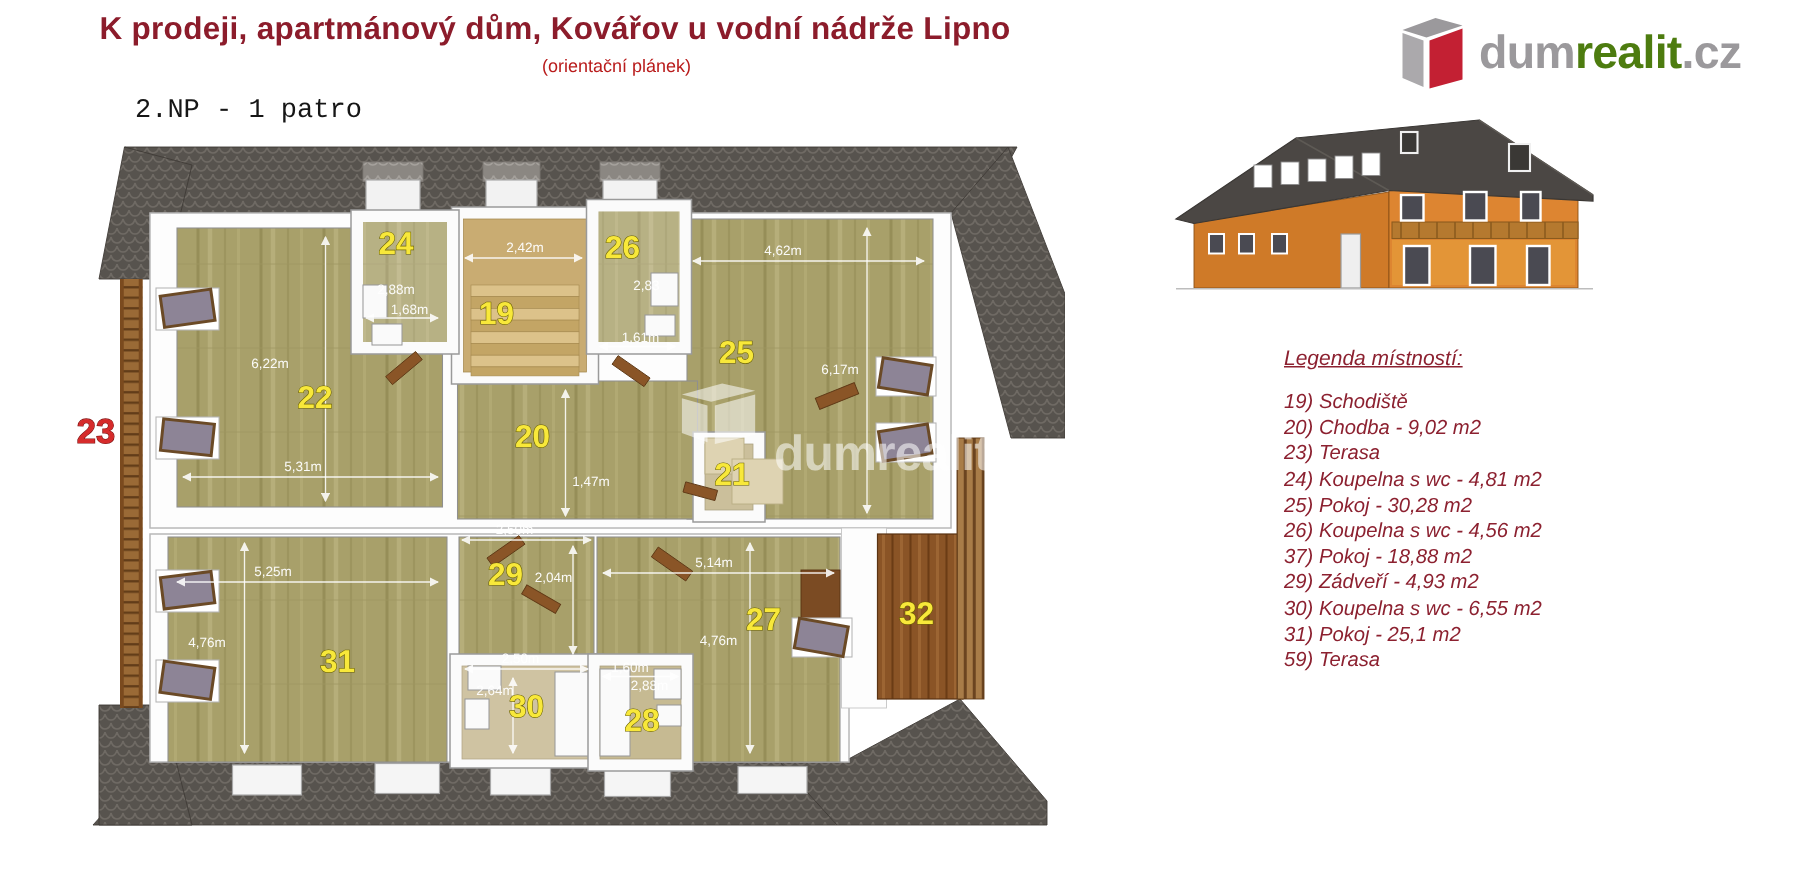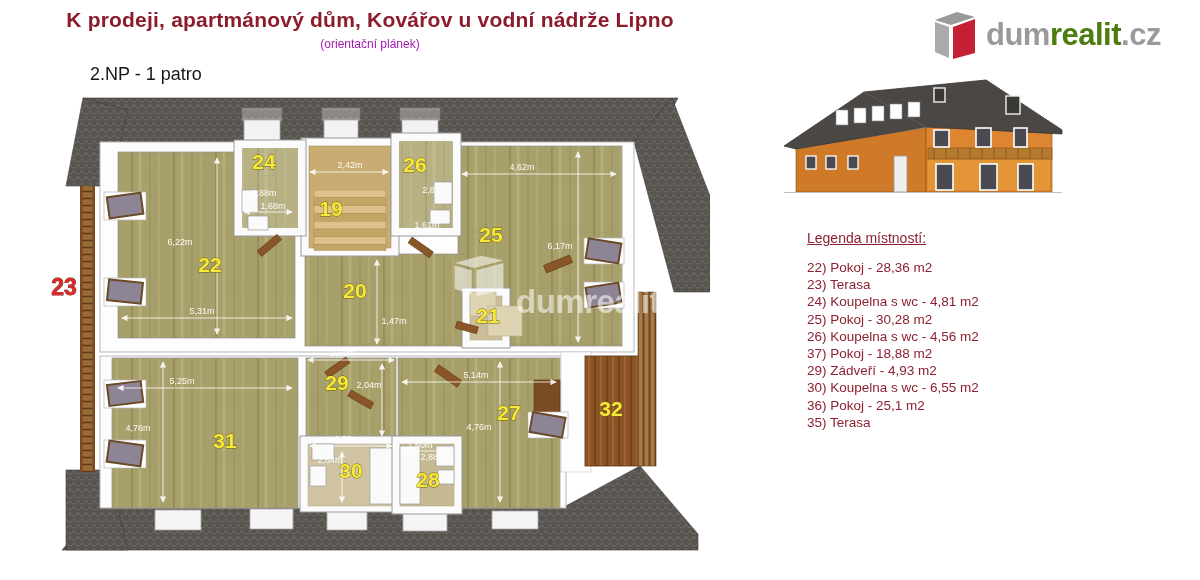--- a/index.html
+++ b/index.html
@@ -2,28 +2,28 @@
 <html><head>
 <meta charset="utf-8">
 <style>
   html,body{margin:0;padding:0;background:#fff;}
   .canvas{position:relative;width:1200px;height:580px;background:#ffffff;
           font-family:"Liberation Sans",sans-serif;overflow:hidden;}
   
   .title{position:absolute;left:0;top:8px;width:740px;text-align:center;
          font-size:21px;font-weight:bold;color:#8c1c2b;letter-spacing:.2px;}
   .subtitle{position:absolute;left:0;top:37px;width:740px;text-align:center;
-            font-size:12px;color:#a21caf;}
-  .floor-label{position:absolute;left:90px;top:64px;font-size:18px;color:#161616;}
+            font-size:12px;color:#b91c1c;padding-left:41px;}
+  .floor-label{position:absolute;left:90px;top:64px;font-size:18px;color:#161616;font-family:Liberation Mono, monospace;}
   
   .logo{position:absolute;left:933px;top:8px;display:flex;align-items:flex-end;gap:9px;}
   .logo-text{font-size:31px;font-weight:bold;letter-spacing:-.5px;line-height:50px;}
   .lg-gray{color:#9b999c;text-align:center;} .lg-red{color:#4d7c0f;}
   
-  .legend{position:absolute;left:807px;top:230px;color:#8c2130;}
+  .legend{position:absolute;left:856px;top:230px;color:#8c2130;font-style:italic;}
   .legend-title{font-size:14px;text-decoration:underline;}
   .legend ul{list-style:none;margin:13px 0 0 0;padding:0;font-size:13.5px;line-height:17.2px;}
   
   .plan-svg{position:absolute;left:42px;top:92px;}
   .house-svg{position:absolute;left:778px;top:68px;}
   
   .watermark{position:absolute;left:452px;top:252px;display:flex;gap:10px;opacity:.55;
              pointer-events:none;}
   .wm-text{color:#ffffff;font-size:33px;font-weight:bold;letter-spacing:-.5px;margin-top:31px;}
   
@@ -99,30 +99,31 @@
       <rect x="48" y="88" width="10" height="13" fill="#4a4a52" stroke="#ffffff" stroke-width="1.3"></rect>
       <rect x="70" y="88" width="10" height="13" fill="#4a4a52" stroke="#ffffff" stroke-width="1.3"></rect>
       <rect x="116" y="88" width="13" height="36" fill="#efefef" stroke="#9a9a9a" stroke-width=".8"></rect>
     </g>
     <line x1="6" y1="124.5" x2="284" y2="124.5" stroke="#bdbdbd" stroke-width="1"></line>
   </svg>
 
   <div class="legend">
     <div class="legend-title">Legenda místností:</div>
     <ul>
-      <li>22) Pokoj - 28,36 m2</li>
+      <li>19) Schodiště</li>
+      <li>20) Chodba - 9,02 m2</li>
       <li>23) Terasa</li>
       <li>24) Koupelna s wc - 4,81 m2</li>
       <li>25) Pokoj - 30,28 m2</li>
       <li>26) Koupelna s wc - 4,56 m2</li>
       <li>37) Pokoj - 18,88 m2</li>
       <li>29) Zádveří - 4,93 m2</li>
       <li>30) Koupelna s wc - 6,55 m2</li>
-      <li>36) Pokoj - 25,1 m2</li>
-      <li>35) Terasa</li>
+      <li>31) Pokoj - 25,1 m2</li>
+      <li>59) Terasa</li>
     </ul>
   </div>
 
   <svg class="plan-svg" width="668" height="472" viewBox="0 0 668 472">
     <defs>
       <pattern id="shin" width="16" height="12" patternUnits="userSpaceOnUse">
         <rect width="16" height="12" fill="#57534e"></rect>
         <path d="M0,6 q1,4 4,4 t4,-4 M8,6 q1,4 4,4 t4,-4" stroke="#6f6a64" fill="none" stroke-width="1"></path>
         <path d="M-4,0 q1,4 4,4 t4,-4 M4,0 q1,4 4,4 t4,-4 M12,0 q1,4 4,4 t4,-4" stroke="#6f6a64" fill="none" stroke-width="1"></path>
       </pattern>

